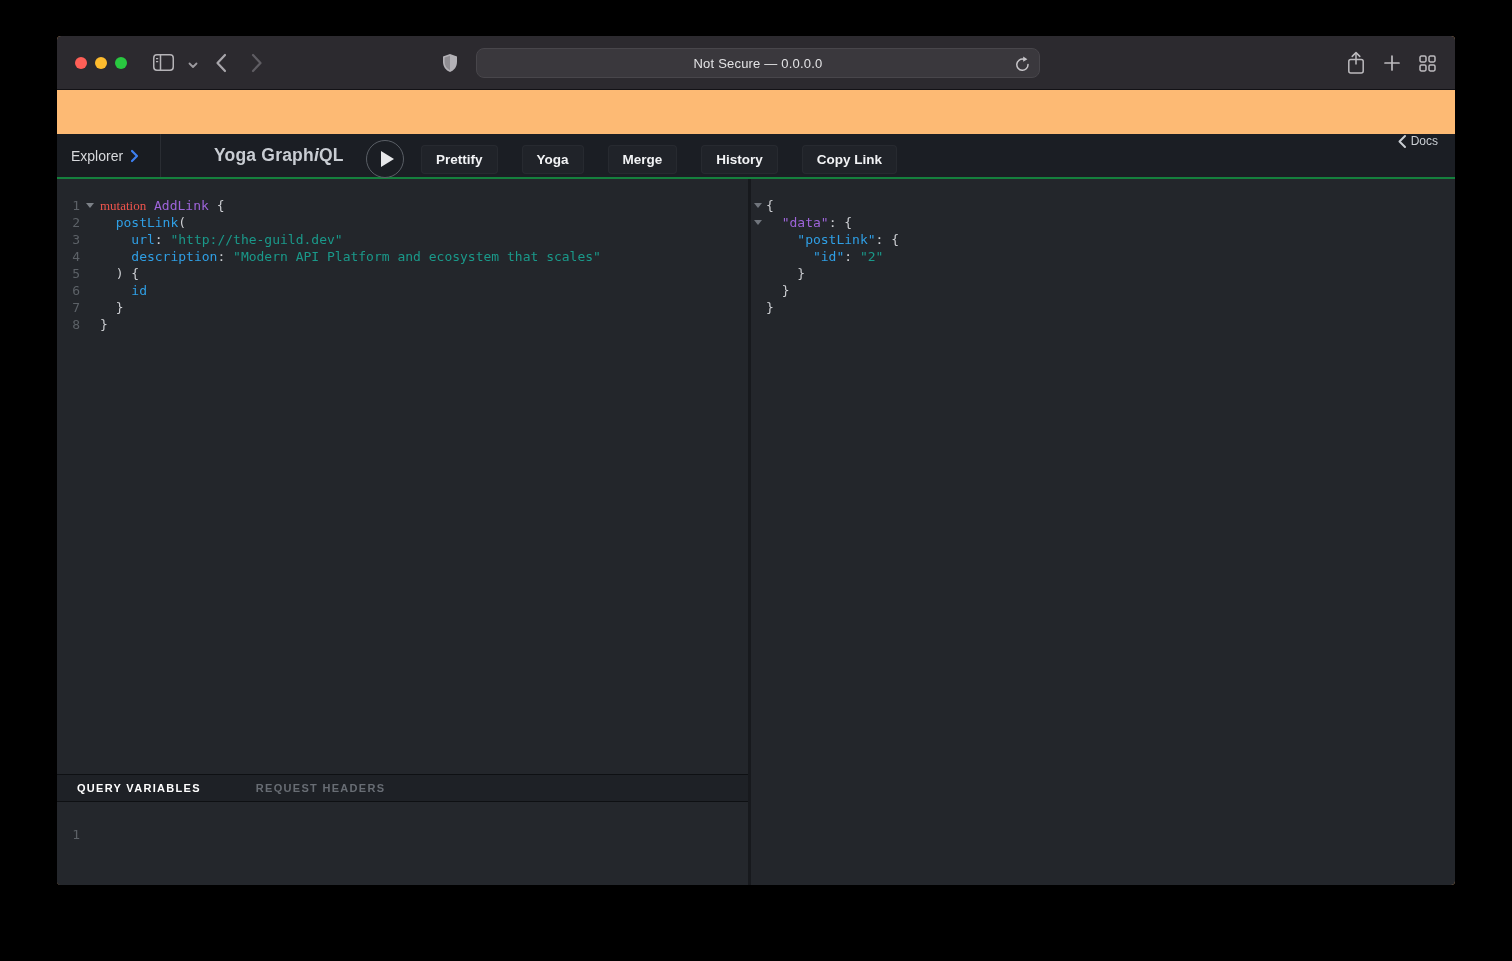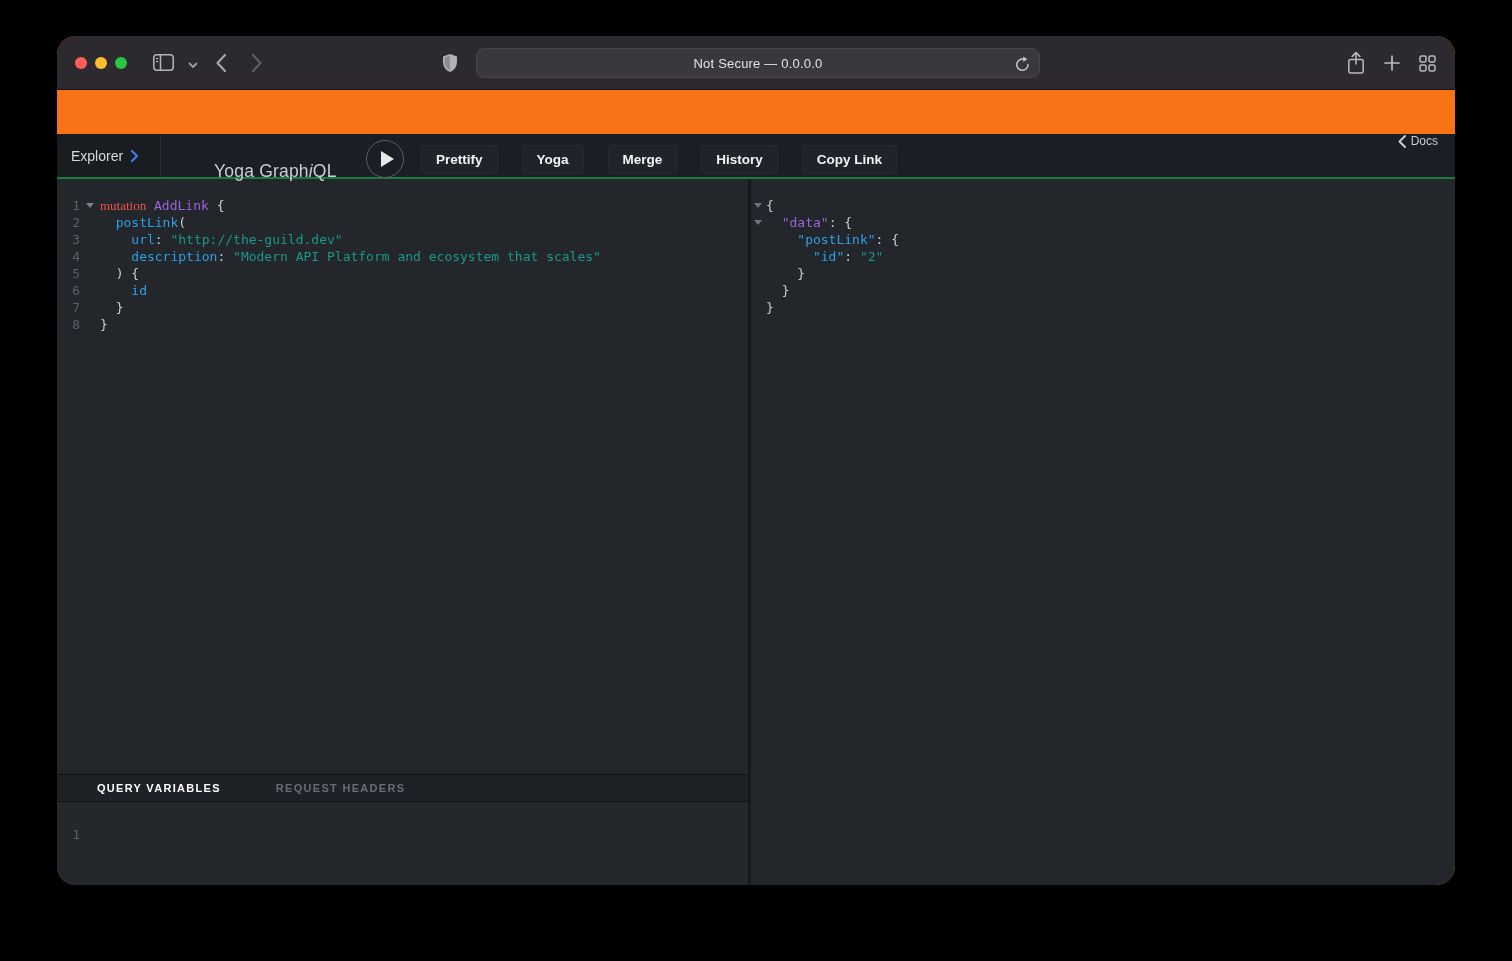--- a/index.html
+++ b/index.html
@@ -1,20 +1,20 @@
 <!DOCTYPE html>
 <html style="--traffic-red: #ff5f57; --traffic-yellow: #febc2e; --traffic-green: #29c840; --accent-blue: #3d7ff0; --syntax-keyword: #ee544d; --syntax-def: #9e64da; --syntax-property: #2f9fe5; --syntax-string: #1a998a; --syntax-punct: #ccced2;"><head>
 <meta charset="utf-8">
 <style>
   * { margin:0; padding:0; box-sizing:border-box; }
   html,body { width:1512px; height:961px; background:#000; overflow:hidden;
               font-family:"Liberation Sans", sans-serif; }
 
   .window { position:absolute; left:57px; top:36px; width:1398px; height:849px;
-            border-radius:19px; overflow:hidden; background:#f97316;
+            border-radius:4px; overflow:hidden; background:#fdba74;
             box-shadow:0 22px 70px rgba(0,0,0,.65); }
 
   
   .chrome { height:54px; background:#2c2a2f; position:relative;
             border-bottom:1px solid #131216; }
   .dot { position:absolute; top:21px; width:12px; height:12px; border-radius:50%; }
   .dot.red    { left:18px; background:var(--traffic-red,#ff5f57); }
   .dot.yellow { left:38px; background:var(--traffic-yellow,#febc2e); }
   .dot.green  { left:58px; background:var(--traffic-green,#29c840); }
   .chrome svg { position:absolute; display:block; }
@@ -33,22 +33,22 @@
   .urlbar .addr { font-size:13px; color:#e3e3e5; letter-spacing:.2px; }
   .urlbar svg { position:absolute; right:9px; top:7px; }
 
   
   .toolbar { height:45px; background:#1b1e24; position:relative;
              border-bottom:2px solid #15803d;margin-top:44px; }
   .explorer { position:absolute; left:0; top:0; width:104px; height:100%;
               background:#191c21; border-right:1px solid #2a2d33;
               display:flex; align-items:center; gap:7px; padding-left:14px; }
   .explorer .lbl { color:#d7d9dc; font-size:14px; }
-  .gtitle { position:absolute; left:157px; top:16px; height:100%; display:flex;
-            align-items:center; font-size:17.5px; color:#c9cdd3; letter-spacing:.2px; }
+  .gtitle { position:absolute; left:157px; top:0; height:100%; display:flex;
+            align-items:center; font-size:17.5px; color:#c9cdd3; letter-spacing:.2px;font-weight:bold; }
   .gtitle .it { font-style:italic; }
   .play { position:absolute; left:309px; top:6px; width:38px; height:38px;
           border:1.5px solid #5a5f66; border-radius:50%;
           display:flex; align-items:center; justify-content:center; cursor:pointer; }
   .play .tri { width:0; height:0; border-top:8px solid transparent;
                border-bottom:8px solid transparent; border-left:13px solid #e7e8ea;
                margin-left:4px; }
   .btns { position:absolute; left:364px; top:11px; display:flex; gap:24px; }
   .tbtn { height:29px; padding:0 14px; background:#202329; border-radius:4px;
           border:1px solid rgba(255,255,255,.035); color:#f2f3f5;
@@ -77,21 +77,21 @@
   .t-def  { color:var(--syntax-def,#9e64da);margin-top:48px; }
   .t-prop { color:var(--syntax-property,#2f9fe5); }
   .t-str  { color:var(--syntax-string,#1a998a); }
   .t-pn   { color:var(--syntax-punct,#ccced2); }
 
   .queryedit { flex:1; }
 
   
   .vartabs { height:28px; background:#1e2126; border-top:1px solid #0e1013;
              border-bottom:1px solid #0e1013; display:flex; align-items:center;
-             gap:19px; padding-left:40px; }
+             gap:19px; padding-left:20px; }
   .vartab { font-size:11px; font-weight:bold; letter-spacing:1.3px; color:#ffffff; }
   .vartab.inactive { color:#686d74;margin-left:36px; }
   .varedit { height:121px; background:#24272c; }
   .varedit .code-area { padding-top:24px; }
 </style>
 </head>
 <body>
 
 <div class="window">
 

